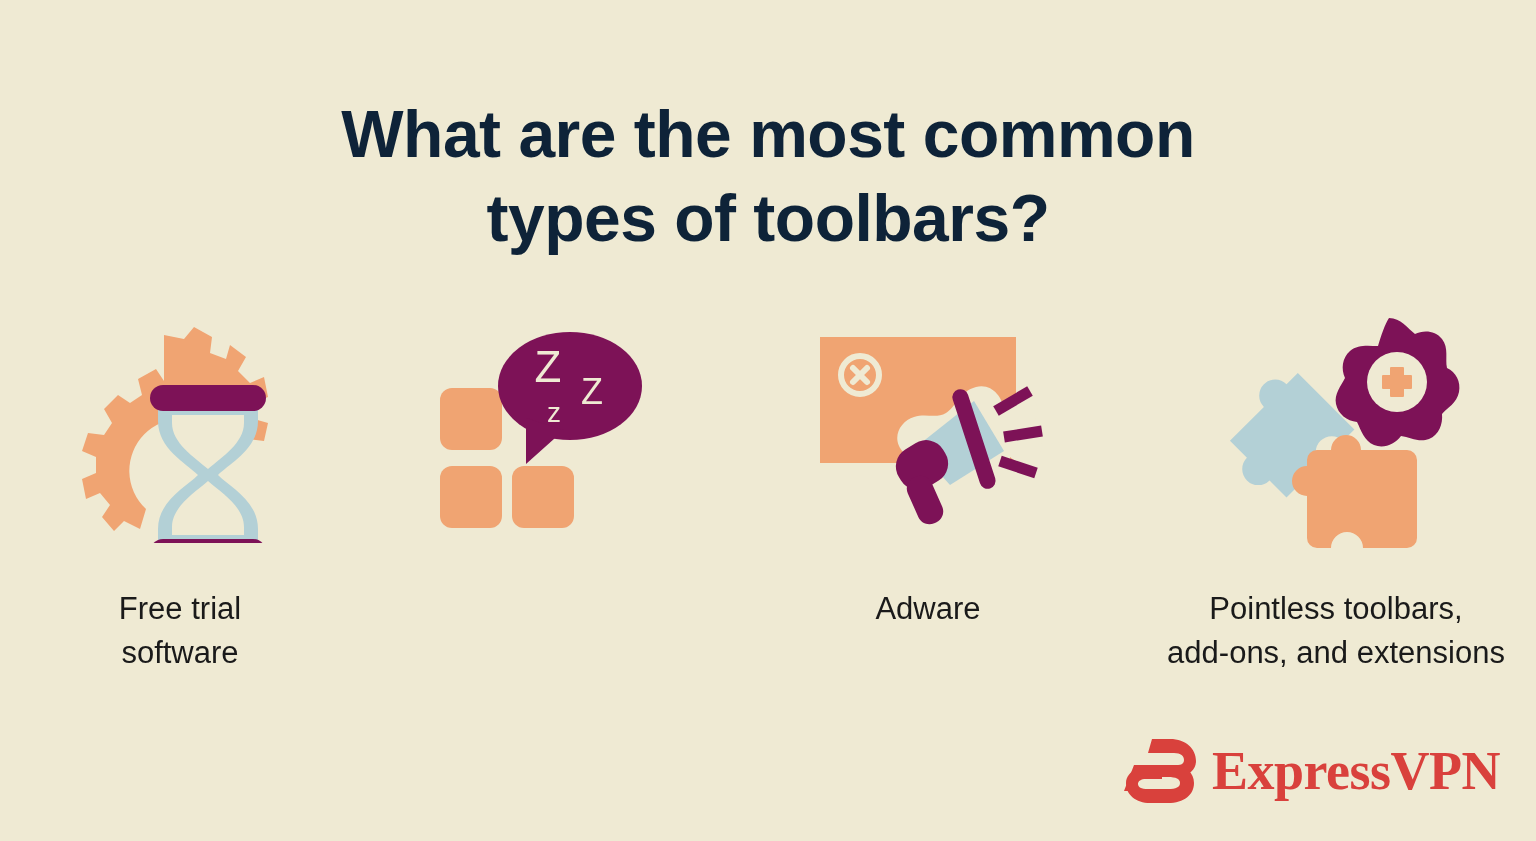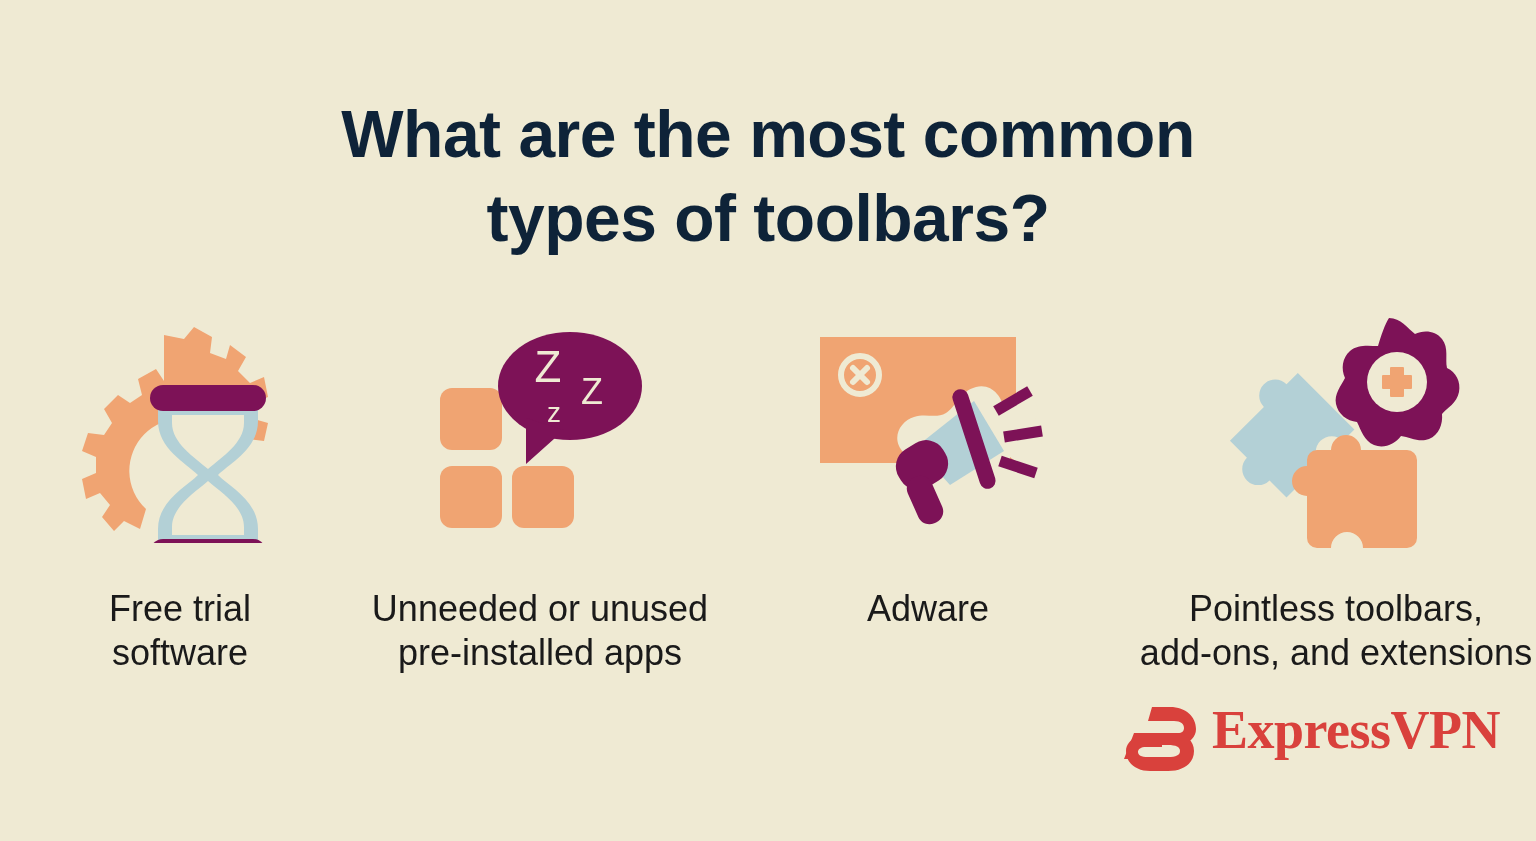--- a/index.html
+++ b/index.html
@@ -66,33 +66,33 @@
     height: 265px;
     display: flex;
     align-items: center;
     justify-content: center;
     width: 100%;
   }
   .caption {
     margin-top: 22px;
     text-align: center;
     color: #1A1A1A;
-    font-size: 36px;
+    font-size: 31px;
     line-height: 44px;
     font-family: "Liberation Sans", sans-serif;
     white-space: pre-line;
   }
 
   
   .logo {
     position: absolute;
     left: 1122px;
-    top: 703px;
+    top: 735px;
     display: flex;
-    align-items: flex-start;
+    align-items: center;
     gap: 14px;
   }
   .logo-mark {
     width: 76px;
     height: 72px;
     display: block;
   }
   .logo-text {
     font-family: "Liberation Serif", serif;
     font-size: 54px;
@@ -175,22 +175,20 @@
           <g>
             <ellipse cx="140" cy="68" rx="72" ry="54" fill="#7D1257"></ellipse>
             <path fill="#7D1257" d="M96 100 L96 146 L134 112 Z"></path>
           </g>
 
           <text x="118" y="64" fill="#EFEAD3" font-family="'Liberation Sans', sans-serif" font-size="44" font-weight="normal" text-anchor="middle">Z</text>
           <text x="162" y="86" fill="#EFEAD3" font-family="'Liberation Sans', sans-serif" font-size="36" font-weight="normal" text-anchor="middle">Z</text>
           <text x="124" y="104" fill="#EFEAD3" font-family="'Liberation Sans', sans-serif" font-size="28" font-weight="normal" text-anchor="middle">z</text>
         </svg>
       </div>
-      <div class="caption">Unneeded or unused
-pre-installed apps</div>
     </div>
 
     <div class="col col-4">
       <div class="icon-wrap">
         <svg class="icon" width="240" height="215" viewBox="0 0 240 215">
 
           <rect x="12" y="12" width="196" height="126" fill="#F0A472"></rect>
 
           <g>
             <circle cx="52" cy="50" r="19" fill="none" stroke="#EFEAD3" stroke-width="6"></circle>

